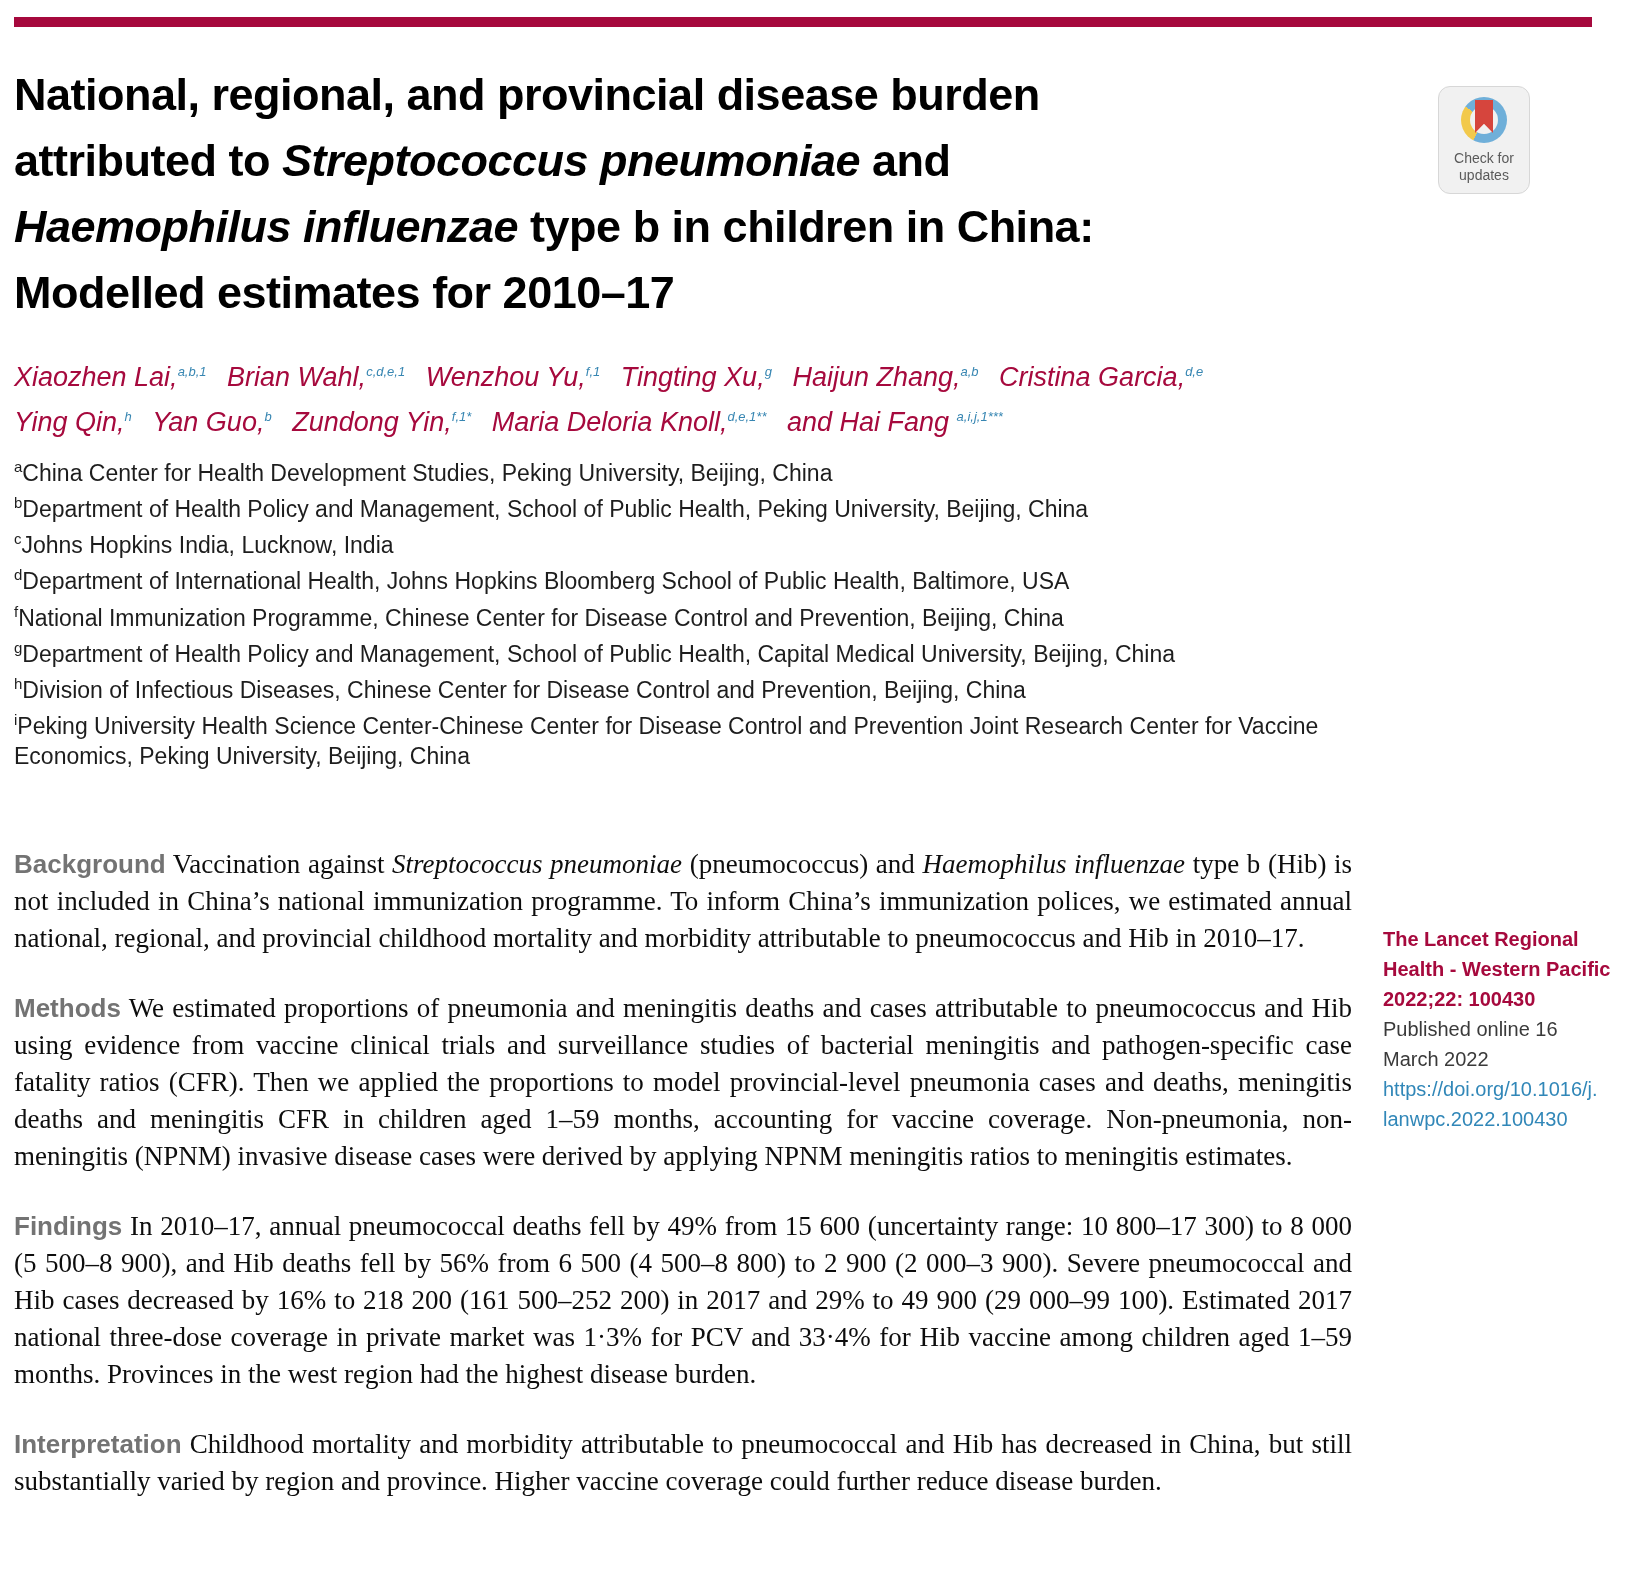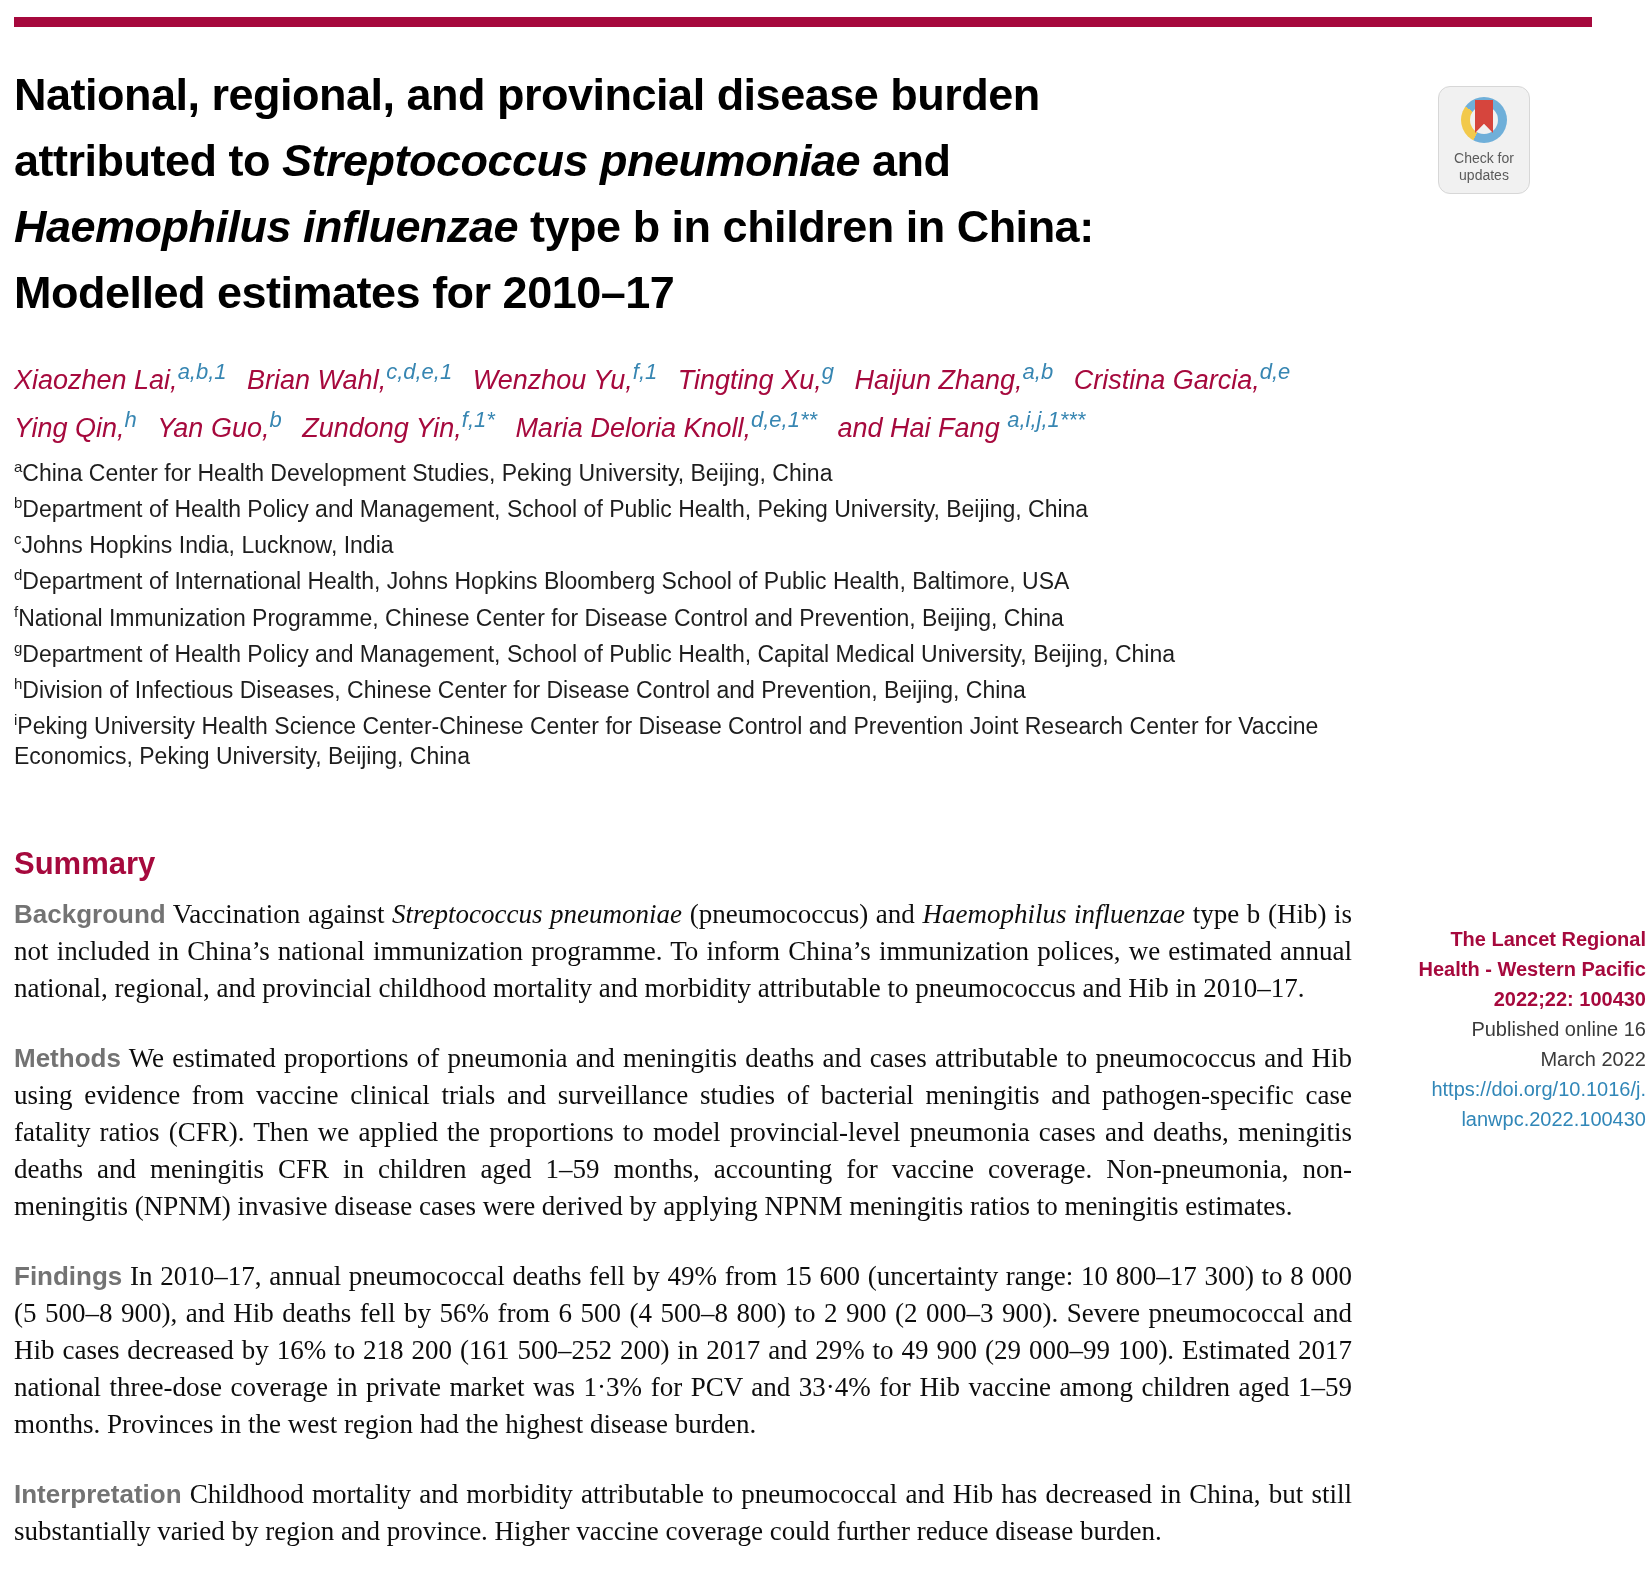--- a/index.html
+++ b/index.html
@@ -31,40 +31,40 @@
     position:absolute; left:50%; transform:translateX(-50%); top:3px; width:18px; height:33px;
     background:#d6453d; clip-path:polygon(0 0,100% 0,100% 100%,50% 72%,0 100%);
   }
   .badge-text { margin-top:7px; font-size:14px; line-height:17px; color:#5a5a5a; }
 
   .authors {
     position:absolute; left:14px; top:352px; width:1310px;
     font-style:italic; font-size:27px; line-height:40px; color:#A6093D;
   }
   .author { display:inline-block; margin-right:13px; white-space:nowrap; }
-  .author sup { font-size:22px; color:#3786b2; font-style:italic; }
+  .author sup { font-size:13px; color:#3786b2; font-style:italic; }
 
   .affiliations {
     position:absolute; left:14px; top:452px; width:1345px;
     font-size:23px; line-height:30.5px; color:#1d1d1d;
   }
   .affil sup { font-size:15px; }
 
   .summary-row { position:absolute; left:14px; top:846px; width:1632px; display:flex; align-items:flex-start; }
   .main-col { width:1338px; }
   .summary-heading { font-weight:bold; font-size:31px; line-height:36px; color:#A6093D; margin-bottom:14px; }
   .para {
     font-family:"Liberation Serif", serif; font-size:27px; line-height:36.8px; color:#0d0d0d;
     text-align:justify; margin-bottom:34px;
   }
   .para:last-child { margin-bottom:0; }
   .para .label { font-family:"Liberation Sans", sans-serif; font-weight:bold; font-size:26px; color:#737373; }
   .para em { font-style:italic; }
 
-  .sidebar { margin-left:31px; width:263px; padding-top:78px; font-size:20px; line-height:30px;text-align:right; }
+  .sidebar { margin-left:31px; width:263px; padding-top:78px; font-size:20px; line-height:30px; }
   .journal-line { font-weight:bold; color:#A6093D; white-space:nowrap; }
   .published-line { color:#3a3a3a; white-space:nowrap; }
   .doi-line { color:#3187b8; white-space:nowrap; cursor:pointer; display:block; text-decoration:none; }
 </style>
 </head>
 <body>
 
 <div class="top-rule"></div>
 
 <h1 class="title">
@@ -104,21 +104,20 @@
   <div class="affil"><sup>c</sup><span>Johns Hopkins India, Lucknow, India</span></div>
   <div class="affil"><sup>d</sup><span>Department of International Health, Johns Hopkins Bloomberg School of Public Health, Baltimore, USA</span></div>
   <div class="affil"><sup>f</sup><span>National Immunization Programme, Chinese Center for Disease Control and Prevention, Beijing, China</span></div>
   <div class="affil"><sup>g</sup><span>Department of Health Policy and Management, School of Public Health, Capital Medical University, Beijing, China</span></div>
   <div class="affil"><sup>h</sup><span>Division of Infectious Diseases, Chinese Center for Disease Control and Prevention, Beijing, China</span></div>
   <div class="affil"><sup>i</sup><span>Peking University Health Science Center-Chinese Center for Disease Control and Prevention Joint Research Center for Vaccine Economics, Peking University, Beijing, China</span></div>
 </div>
 
 <div class="summary-row">
   <div class="main-col">
-    <div class="summary-heading">Summary</div>
 
     <p class="para"><span class="label">Background</span> <span>Vaccination against </span><em>Streptococcus pneumoniae</em><span> (pneumococcus) and </span><em>Haemophilus influenzae</em><span> type b (Hib) is not included in China’s national immunization programme. To inform China’s immunization polices, we estimated annual national, regional, and provincial childhood mortality and morbidity attributable to pneumococcus and Hib in 2010–17.</span></p>
 
     <p class="para"><span class="label">Methods</span> <span>We estimated proportions of pneumonia and meningitis deaths and cases attributable to pneumococcus and Hib using evidence from vaccine clinical trials and surveillance studies of bacterial meningitis and pathogen-specific case fatality ratios (CFR). Then we applied the proportions to model provincial-level pneumonia cases and deaths, meningitis deaths and meningitis CFR in children aged 1–59 months, accounting for vaccine coverage. Non-pneumonia, non-meningitis (NPNM) invasive disease cases were derived by applying NPNM meningitis ratios to meningitis estimates.</span></p>
 
     <p class="para"><span class="label">Findings</span> <span>In 2010–17, annual pneumococcal deaths fell by 49% from 15 600 (uncertainty range: 10 800–17 300) to 8 000 (5 500–8 900), and Hib deaths fell by 56% from 6 500 (4 500–8 800) to 2 900 (2 000–3 900). Severe pneumococcal and Hib cases decreased by 16% to 218 200 (161 500–252 200) in 2017 and 29% to 49 900 (29 000–99 100). Estimated 2017 national three-dose coverage in private market was 1·3% for PCV and 33·4% for Hib vaccine among children aged 1–59 months. Provinces in the west region had the highest disease burden.</span></p>
 
     <p class="para"><span class="label">Interpretation</span> <span>Childhood mortality and morbidity attributable to pneumococcal and Hib has decreased in China, but still substantially varied by region and province. Higher vaccine coverage could further reduce disease burden.</span></p>
   </div>
 

